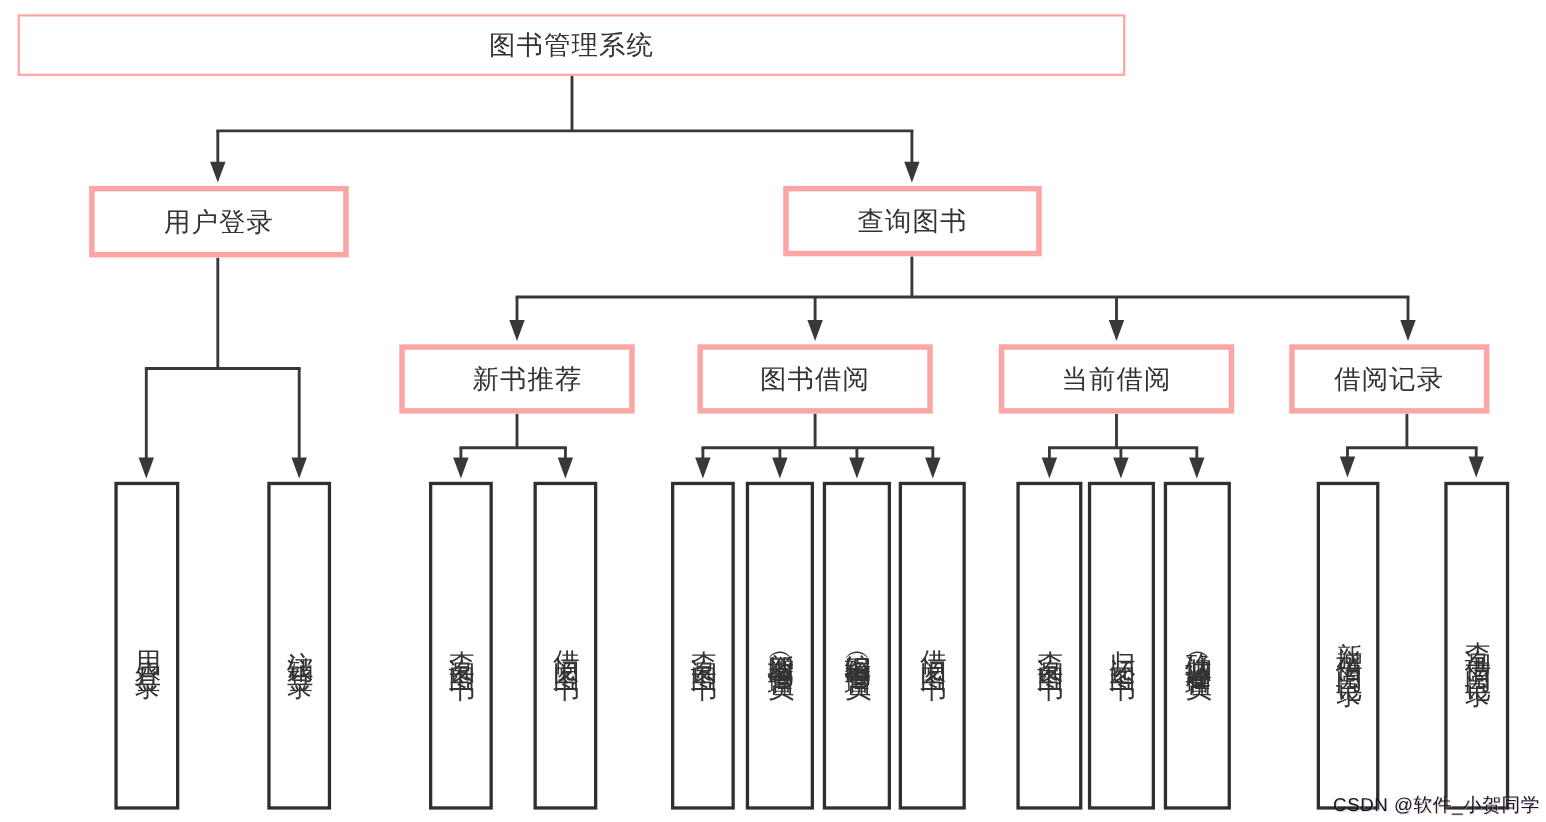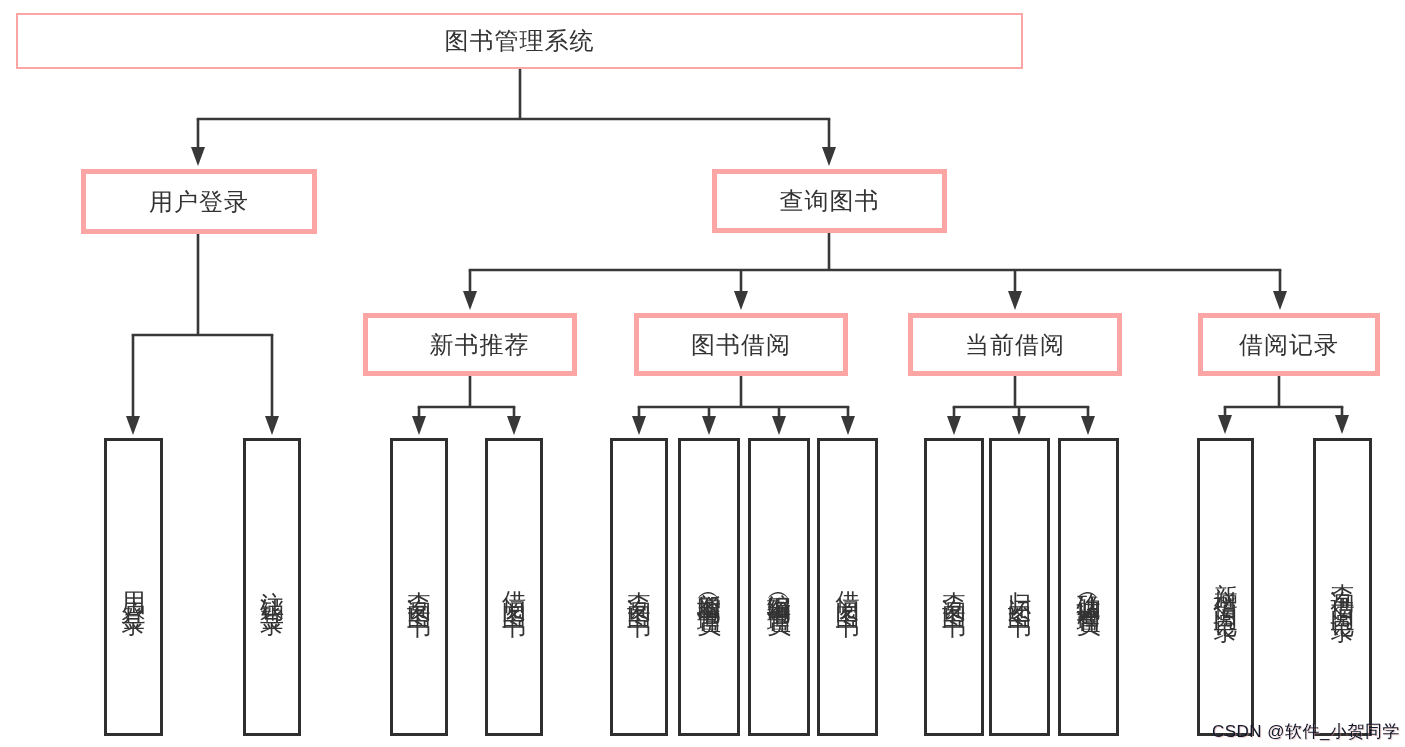--- a/index.html
+++ b/index.html
@@ -143,21 +143,21 @@
   </svg>
 
   <div class="box root" style="left:16px; top:13px; width:1007px; height:56px;">图书管理系统</div>
 
   <div class="box" style="left:81px; top:169px; width:236px; height:65px;">用户登录</div>
   <div class="box" style="left:712px; top:169px; width:235px; height:64px;">查询图书</div>
 
   <div class="box" style="left:363px; top:313px; width:214px; height:63px;padding-left:19px;">新书推荐</div>
   <div class="box" style="left:908px; top:313px; width:214px; height:63px;">当前借阅</div>
   <div class="box" style="left:634px; top:313px; width:214px; height:63px;">图书借阅</div>
-  <div class="box" style="left:1172px; top:313px; width:182px; height:63px;margin-left:26px;">借阅记录</div>
+  <div class="box" style="left:1172px; top:313px; width:182px; height:63px;">借阅记录</div>
 
   <div class="leaf" style="left:104px; width:59px;">
     <span class="vtext">用户登录</span>
   </div>
   <div class="leaf" style="left:243px; width:58px;">
     <span class="vtext">注销登录</span>
   </div>
 
   <div class="leaf" style="left:390px; width:58px;">
     <span class="vtext">查询图书</span>

